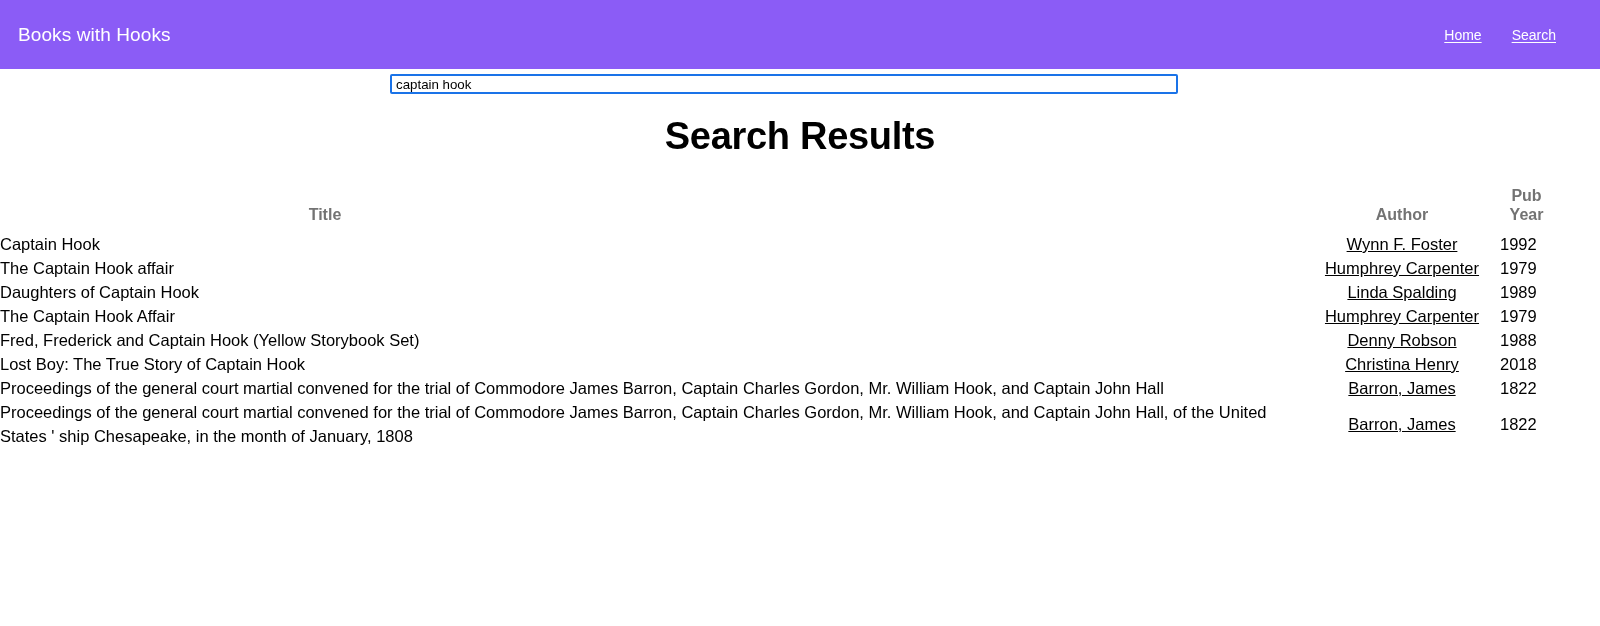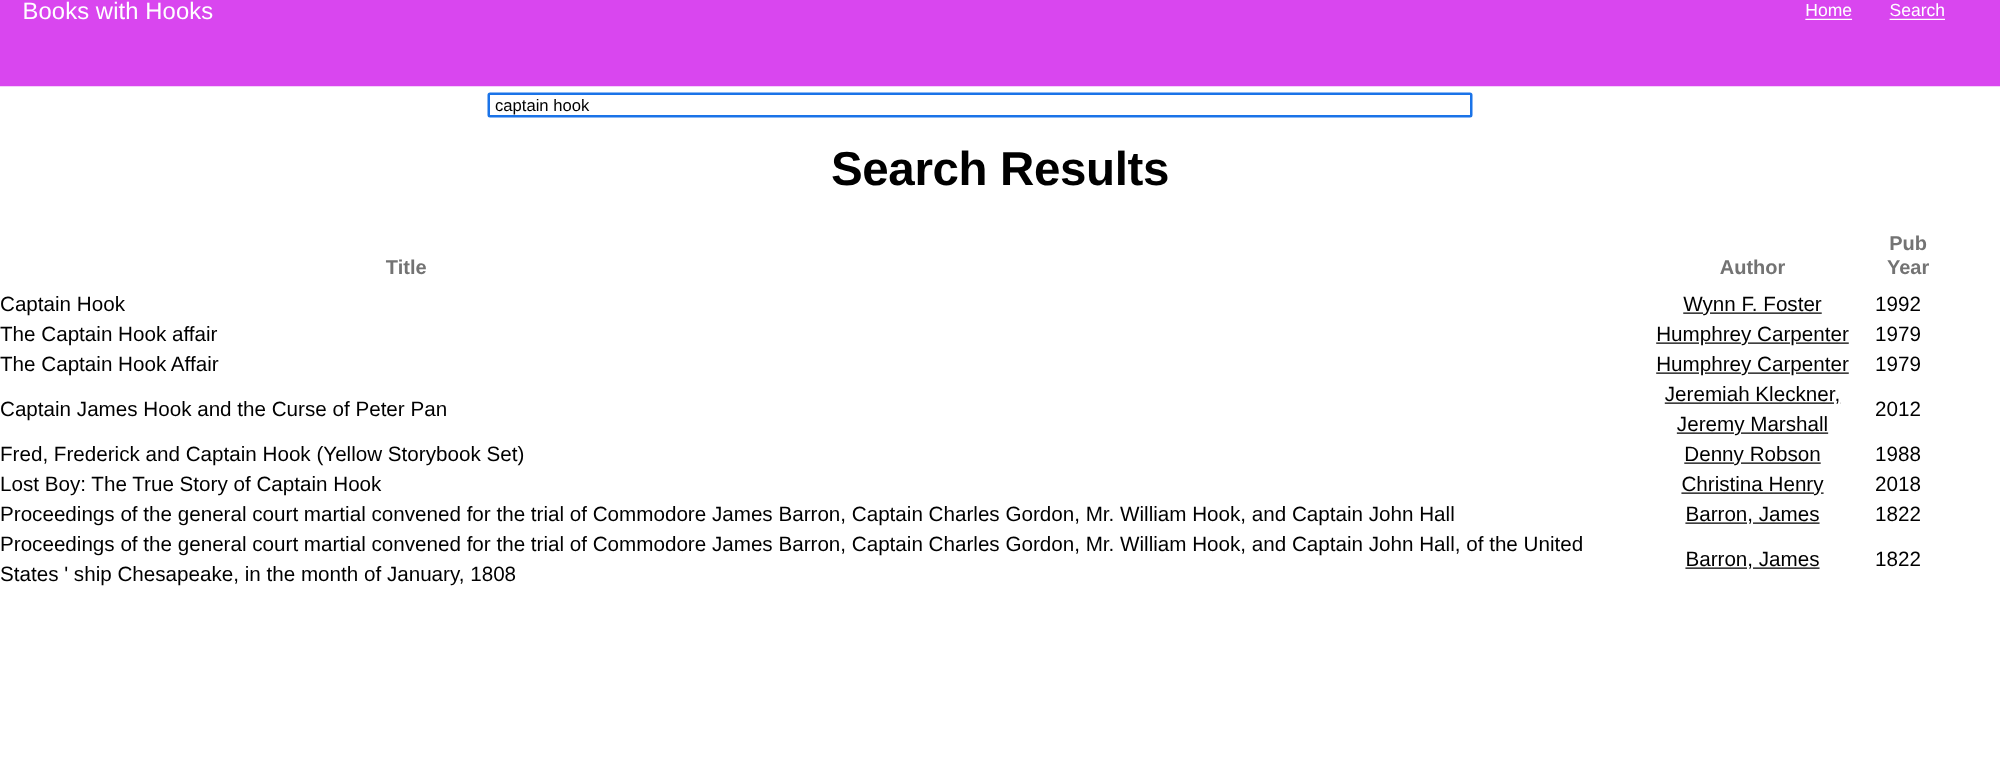--- a/index.html
+++ b/index.html
@@ -7,23 +7,23 @@
     margin: 0; padding: 0;
     width: 1600px; height: 626px;
     background: #ffffff;
     font-family: "Liberation Sans", sans-serif;
     -webkit-font-smoothing: antialiased;
   }
 
   
   .navbar {
     height: 69px;
-    background: #d946ef;
+    background: #8b5cf6;
     display: flex;
-    align-items: flex-start;
+    align-items: center;
     justify-content: space-between;
     padding: 0 18px 0 18px;
   }
   .brand {
     color: #ffffff;
     font-size: 19px;
     line-height: 1;
     letter-spacing: .1px;
     white-space: nowrap;
   }
@@ -144,28 +144,28 @@
         <td class="td-title">Captain Hook</td>
         <td class="td-author">Wynn F. Foster</td>
         <td class="td-year">1992</td>
       </tr>
       <tr>
         <td class="td-title">The Captain Hook affair</td>
         <td class="td-author">Humphrey Carpenter</td>
         <td class="td-year">1979</td>
       </tr>
       <tr>
+        <td class="td-title">Daughters of Captain Hook</td>
+        <td class="td-author">Linda Spalding</td>
+        <td class="td-year">1989</td>
+      </tr>
+      <tr>
         <td class="td-title">The Captain Hook Affair</td>
         <td class="td-author">Humphrey Carpenter</td>
         <td class="td-year">1979</td>
-      </tr>
-      <tr>
-        <td class="td-title">Captain James Hook and the Curse of Peter Pan</td>
-        <td class="td-author">Jeremiah Kleckner, Jeremy Marshall</td>
-        <td class="td-year">2012</td>
       </tr>
       <tr>
         <td class="td-title">Fred, Frederick and Captain Hook (Yellow Storybook Set)</td>
         <td class="td-author">Denny Robson</td>
         <td class="td-year">1988</td>
       </tr>
       <tr>
         <td class="td-title">Lost Boy: The True Story of Captain Hook</td>
         <td class="td-author">Christina Henry</td>
         <td class="td-year">2018</td>

